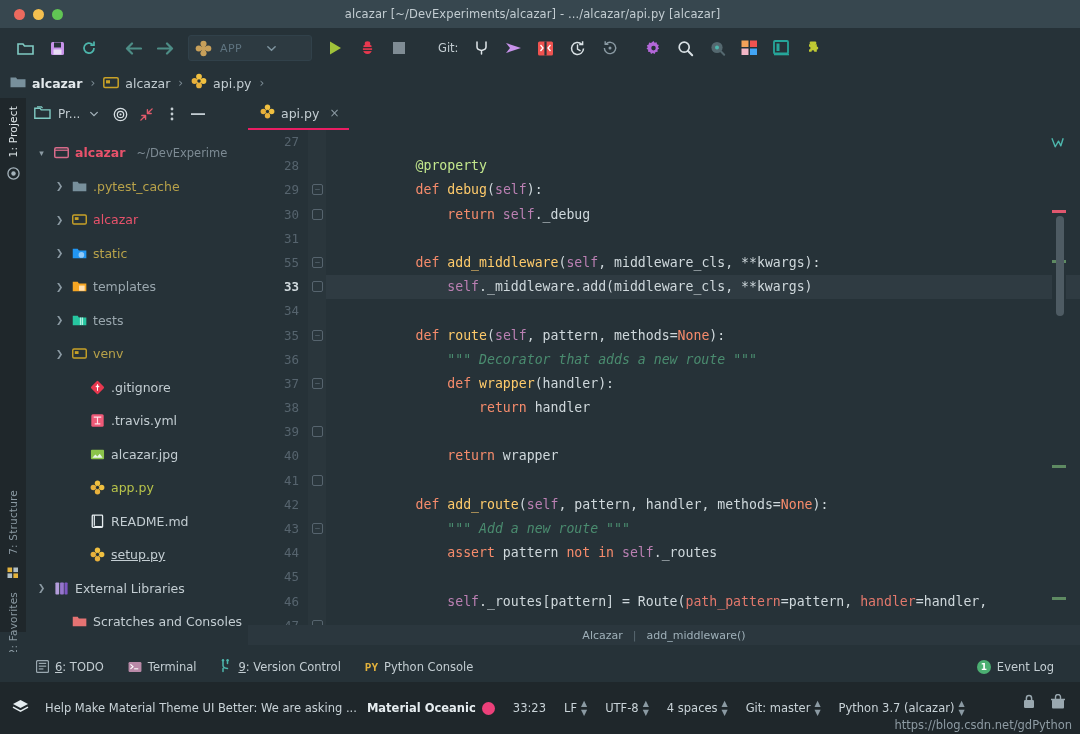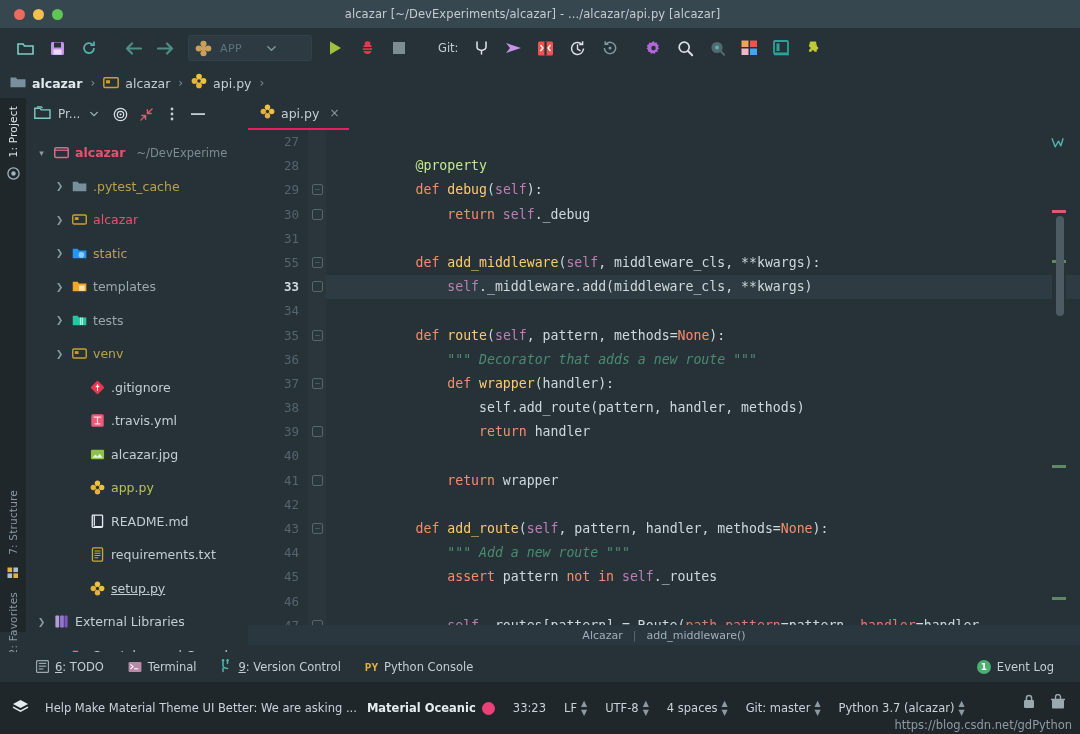--- a/index.html
+++ b/index.html
@@ -589,30 +589,20 @@
         </div>
         <div class="trow" style="padding-left: 46px;">
           <span class="arrow"></span>
           <span class="ticon">
             <svg width="15" height="15" viewBox="0 0 16 16">
               <rect x="2.4" y="1.2" width="11" height="13" rx="0.8" fill="none" stroke="#e6edf0" stroke-width="1.4"></rect>
               <path d="M4.6 1.2v11.2M4.6 13.4h8" stroke="#e6edf0" stroke-width="1.3"></path>
             </svg>
           </span>
           <span class="tlabel" style="color: rgb(195, 205, 210);">README.md</span>
-        </div>
-        <div class="trow" style="padding-left: 46px;">
-          <span class="arrow"></span>
-          <span class="ticon">
-            <svg width="15" height="15" viewBox="0 0 16 16">
-              <rect x="2.6" y="1" width="10.8" height="14" rx="1" fill="none" stroke="#d4a72c" stroke-width="1.4"></rect>
-              <path d="M4.8 4.2h6.4M4.8 6.6h6.4M4.8 9h6.4M4.8 11.4h4" stroke="#d4a72c" stroke-width="1.1"></path>
-            </svg>
-          </span>
-          <span class="tlabel" style="color: rgb(195, 205, 210);">requirements.txt</span>
         </div>
         <div class="trow" style="padding-left: 46px;">
           <span class="arrow"></span>
           <span class="ticon">
             <svg width="15" height="15" viewBox="0 0 20 20">
               <circle cx="10" cy="10" r="3.2" fill="#f0c040"></circle>
               <circle cx="10" cy="4.4" r="3.6" fill="#f0c040"></circle>
               <circle cx="10" cy="15.6" r="3.6" fill="#e8b13c"></circle>
               <circle cx="4.4" cy="10" r="3.6" fill="#e8b13c"></circle>
               <circle cx="15.6" cy="10" r="3.6" fill="#f0c040"></circle>
@@ -704,21 +694,20 @@
           <div class="cline"><span class="par">        </span><span class="dec">@property</span></div>
           <div class="cline"><span class="par">        </span><span class="kw2">def </span><span class="fn">debug</span><span class="par">(</span><span class="self">self</span><span class="par">):</span></div>
           <div class="cline"><span class="par">            </span><span class="kw2">return </span><span class="self">self</span><span class="par">._debug</span></div>
           <div class="cline">&nbsp;</div>
           <div class="cline"><span class="par">        </span><span class="kw2">def </span><span class="fn">add_middleware</span><span class="par">(</span><span class="self">self</span><span class="par">, middleware_cls, **kwargs):</span></div>
           <div class="cline hl"><span class="par">            </span><span class="self">self</span><span class="par">._middleware.add(middleware_cls, **kwargs)</span></div>
           <div class="cline">&nbsp;</div>
           <div class="cline"><span class="par">        </span><span class="kw2">def </span><span class="fn">route</span><span class="par">(</span><span class="self">self</span><span class="par">, pattern, methods=</span><span class="kw2">None</span><span class="par">):</span></div>
           <div class="cline"><span class="par">            </span><span class="strq">"""</span><span class="str"> Decorator that adds a new route </span><span class="strq">"""</span></div>
           <div class="cline"><span class="par">            </span><span class="kw2">def </span><span class="fn">wrapper</span><span class="par">(handler):</span></div>
-          <div class="cline"><span class="par">                </span><span class="par">self.add_route(pattern, handler, methods)</span></div>
           <div class="cline"><span class="par">                </span><span class="kw2">return </span><span class="par">handler</span></div>
           <div class="cline">&nbsp;</div>
           <div class="cline"><span class="par">            </span><span class="kw2">return </span><span class="par">wrapper</span></div>
           <div class="cline">&nbsp;</div>
           <div class="cline"><span class="par">        </span><span class="kw2">def </span><span class="fn">add_route</span><span class="par">(</span><span class="self">self</span><span class="par">, pattern, handler, methods=</span><span class="kw2">None</span><span class="par">):</span></div>
           <div class="cline"><span class="par">            </span><span class="strq">"""</span><span class="str"> Add a new route </span><span class="strq">"""</span></div>
           <div class="cline"><span class="par">            </span><span class="kw2">assert </span><span class="par">pattern </span><span class="kw2">not in </span><span class="self">self</span><span class="par">._routes</span></div>
           <div class="cline">&nbsp;</div>
           <div class="cline"><span class="par">            </span><span class="self">self</span><span class="par">._routes[pattern] = Route(</span><span class="kwarg">path_pattern</span><span class="par">=pattern, </span><span class="kwarg">handler</span><span class="par">=handler,</span></div>
         </div>

